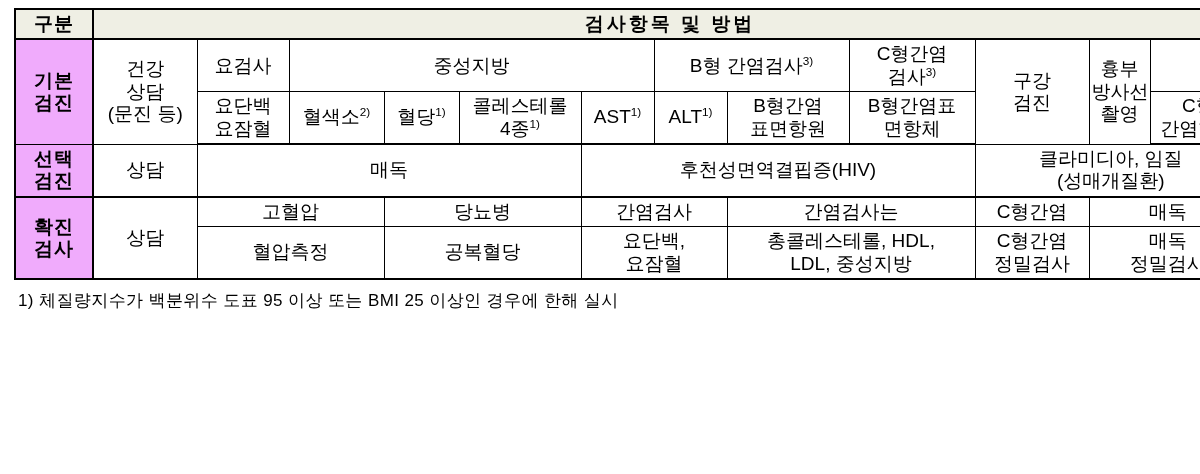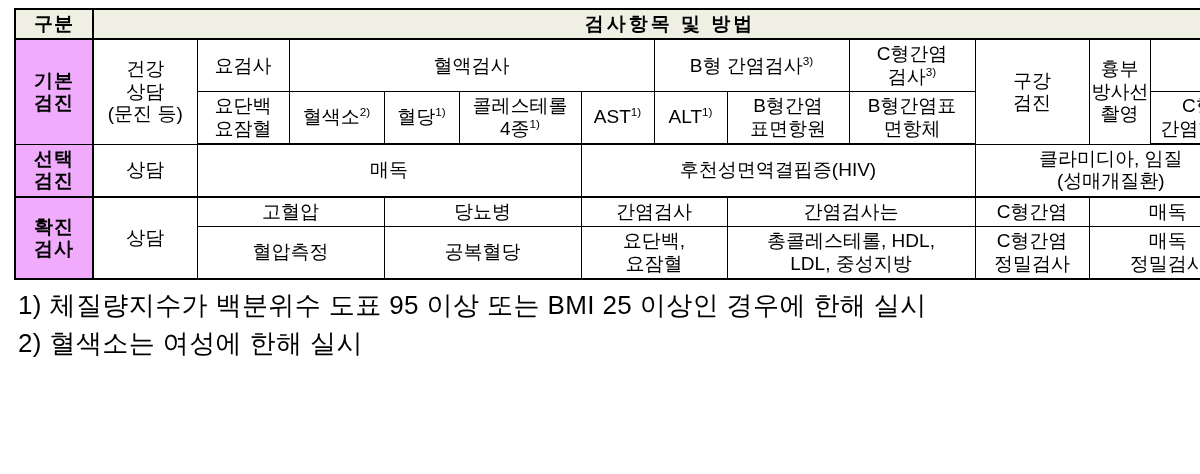--- a/index.html
+++ b/index.html
@@ -65,21 +65,21 @@
   sup {
     font-size: 0.62em;
     vertical-align: super;
     line-height: 0;
   }
   .notes {
     margin-top: 12px;
     padding-left: 4px;
   }
   .note {
-    font-size: 26px;
+    font-size: 17px;
     line-height: 1.05;
     margin-bottom: 11px;
     letter-spacing: 0.4px;
     white-space: nowrap;
   }
   .two-line { line-height: 1.22; margin-top: 24px; }
 </style>
 </head>
 <body>
 
@@ -105,21 +105,21 @@
     <tbody>
         <tr>
       <td class="hdr-cat thick-bottom thick-right">구분</td>
       <td class="hdr-title thick-bottom" colspan="12">검사항목 및 방법</td>
     </tr>
 
     <tr>
       <td class="rowlabel thick-right" rowspan="2">기본<br>검진</td>
       <td rowspan="2">건강<br>상담<br>(문진 등)</td>
       <td>요검사</td>
-      <td colspan="4">혈액검사</td>
+      <td colspan="4">중성지방</td>
       <td colspan="2">B형  간염검사<sup>3)</sup></td>
       <td>C형간염<br>검사<sup>3)</sup></td>
       <td rowspan="2">구강<br>검진</td>
       <td rowspan="2">흉부<br>방사선<br>촬영</td>
     </tr>
 
     <tr>
       <td class="thick-bottom">요단백<br>요잠혈</td>
       <td class="thick-bottom small">혈색소<sup>2)</sup></td>
       <td class="thick-bottom small">혈당<sup>1)</sup></td>
@@ -155,16 +155,15 @@
       <td class="thick-bottom two-line" colspan="2">요단백,<br>요잠혈</td>
       <td class="thick-bottom two-line" colspan="2">총콜레스테롤,  HDL,<br>LDL,  중성지방</td>
       <td class="thick-bottom two-line">C형간염<br>정밀검사</td>
       <td class="thick-bottom two-line" colspan="2">매독<br>정밀검사</td>
     </tr>
   </tbody>
     </table>
 
   <div class="notes">
     <div class="note">1) 체질량지수가 백분위수 도표 95 이상 또는 BMI 25 이상인 경우에 한해 실시</div>
-    <div class="note">2) 혈색소는 여성에 한해 실시</div>
   </div>
 
 </div>
 
 </body></html>

